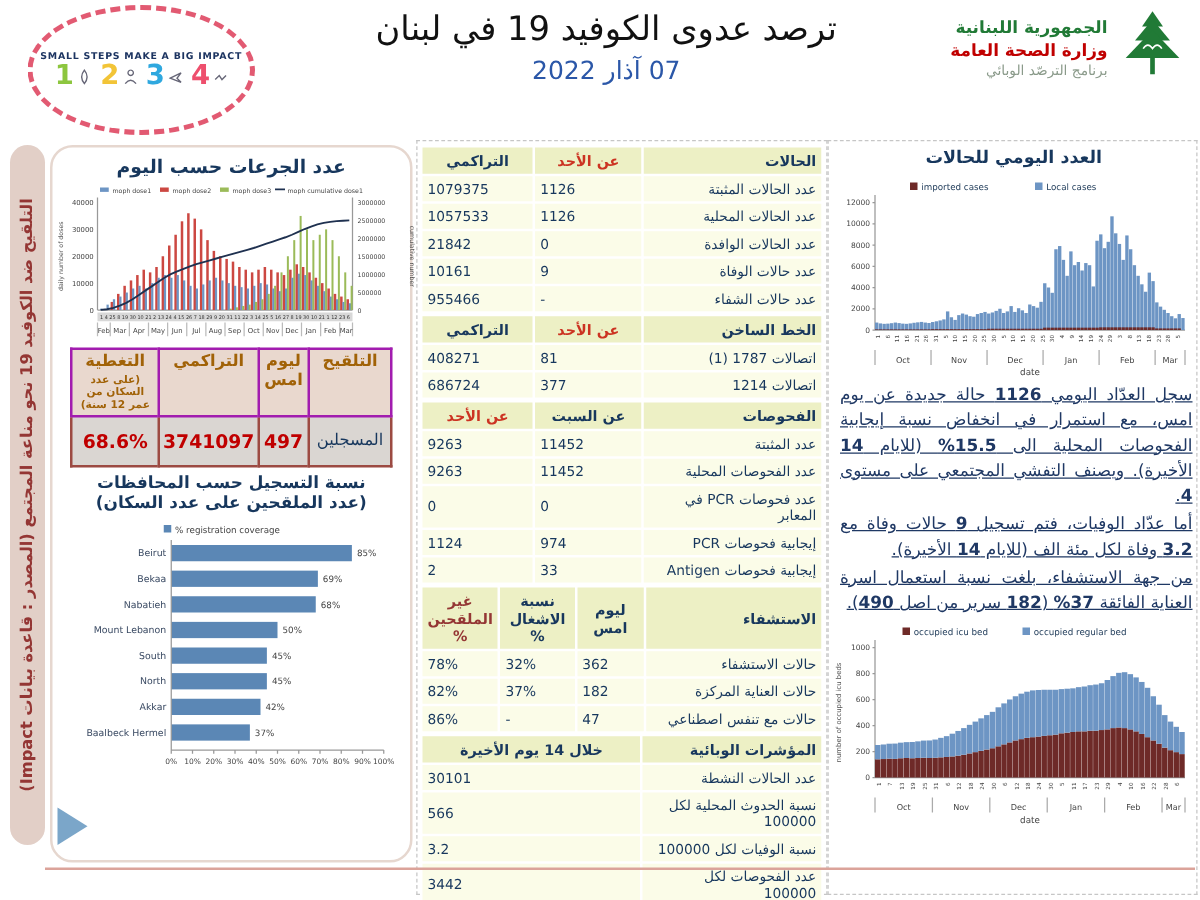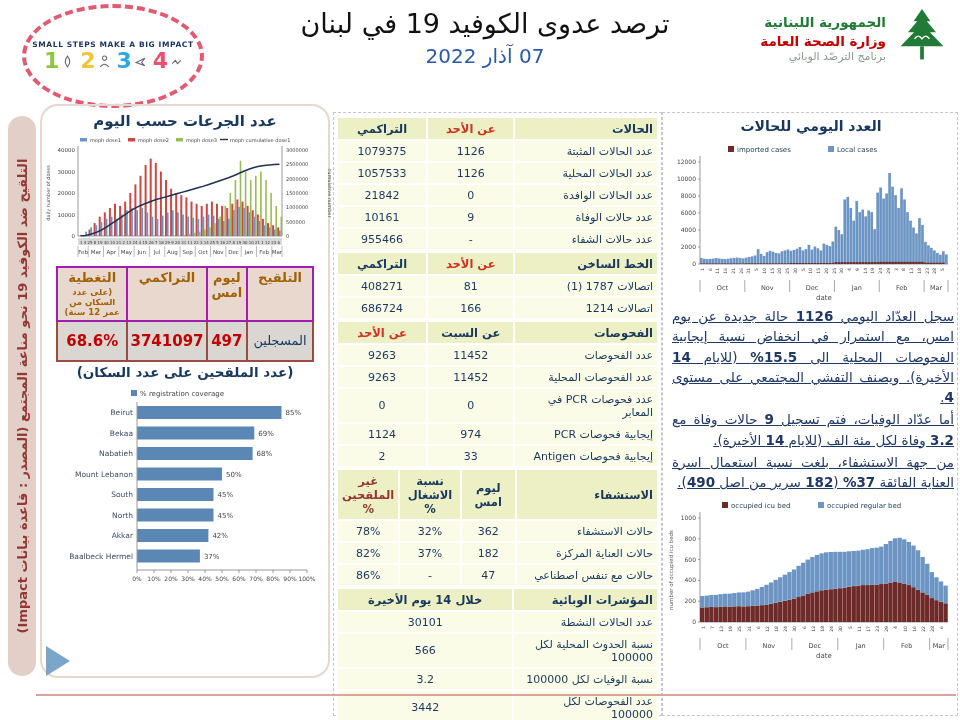--- a/index.html
+++ b/index.html
@@ -29,21 +29,21 @@
   .moph-l3{font-size:11px;color:#8a9a8a;}
 
   
   .sidebar{position:absolute;left:8px;top:116px;width:28px;height:560px;
     background:#e2cfc7;border-radius:14px;}
   .sidebar .vtext{position:absolute;left:50%;top:50%;
     transform:translate(-50%,-50%) rotate(-90deg);white-space:nowrap;
     font-size:13px;font-weight:bold;color:#943634;direction:rtl;}
 
   
-  .left-panel{position:absolute;left:40px;top:104px;width:290px;height:574px;
+  .left-panel{position:absolute;left:40px;top:116px;width:290px;height:574px;
     border:2px solid #e6d7cf;border-radius:18px;padding:4px 0;}
   .c-title{color:#17375d;font-size:15px;font-weight:bold;text-align:center;margin:2px 0;direction:rtl;}
   .c-title.small{font-size:13.5px;}
   .reg-sub{margin-top:-2px;}
 
   .vax{border-collapse:collapse;direction:rtl;width:258px;margin:6px auto 4px;}
   .vax th{border:2px solid #a21caf;background:#e9d8ce;color:#a16207;font-weight:bold;
     font-size:13px;padding:2px;vertical-align:top;text-align:center;}
   .vax th:nth-child(1){width:26%;} .vax th:nth-child(2){width:16%;}
   .vax th:nth-child(3){width:30%;} .vax th:nth-child(4){width:28%;}
@@ -57,21 +57,21 @@
 
   
   .dash-m{position:absolute;left:333px;top:112px;width:329px;height:604px;border:1px dashed #c6c6c6;}
   .dash-r{position:absolute;left:662px;top:112px;width:296px;height:604px;border:1px dashed #c6c6c6;}
   #main-table{position:absolute;left:336px;top:116px;width:323px;}
   .mt{width:100%;border-collapse:separate;border-spacing:2px;direction:rtl;background:#fff;}
   .mt th{background:#edf0c5;color:#17375d;font-weight:bold;font-size:11.5px;
     padding:3.5px 4px;text-align:center;}
   .mt th:first-child{text-align:right;}
   .mt th.h-red{color:#cc3322;} .mt th.h-darkred{color:#943634;}
-  .mt td{background:#fbfce8;color:#17375d;font-size:11px;text-align:center;padding:3.5px 4px;}
+  .mt td{background:#fbfce8;color:#17375d;font-size:11px;text-align:left;padding:3.5px 4px;}
   .mt td.lbl{text-align:right;}
 
   
   .right-col{position:absolute;left:666px;top:118px;width:290px;}
   #paragraphs{direction:rtl;text-align:justify;color:#1f3864;font-size:13.5px;
     line-height:1.5;padding:4px 2px 0 6px;}
   #paragraphs p{margin:0 0 2px 0;text-decoration:underline;}
   #paragraphs b{font-weight:bold;}
 
   .footer-line{position:absolute;left:36px;top:694px;width:920px;border-top:2px solid #dba39a;}
@@ -303,20 +303,21 @@
       </tr>
       <tr>
         <td class="lbl">المسجلين</td>
         <td>497</td>
         <td>3741097</td>
         <td>68.6%</td>
       </tr>
     </tbody>
       </table>
 
+    <h3 class="c-title small">نسبة التسجيل حسب المحافظات</h3>
     <h3 class="c-title small reg-sub">(عدد الملقحين على عدد السكان)</h3>
     <svg id="chart-reg" style="display:block;margin:0 auto;" width="280" height="210">
         <rect x="86" y="8" width="6" height="6" fill="#5b87b5"></rect>
         <text x="95" y="14" font-size="7" text-anchor="start" fill="#444">% registration coverage</text>
         <text x="88" y="33" font-size="7.5" text-anchor="end" fill="#3a4a63">Beirut</text>
         <rect x="92" y="24" width="144.5" height="13" fill="#5b87b5"></rect>
         <text x="240.5" y="33" font-size="7" text-anchor="start" fill="#444">85%</text>
         <text x="88" y="53.5" font-size="7.5" text-anchor="end" fill="#3a4a63">Bekaa</text>
         <rect x="92" y="44.5" width="117.3" height="13" fill="#5b87b5"></rect>
         <text x="213.3" y="53.5" font-size="7" text-anchor="start" fill="#444">69%</text>
@@ -411,34 +412,34 @@
             <th class="h-red" style="width: 27%;">عن الأحد</th>
             <th class="h-navy" style="width: 28%;">التراكمي</th>
           </tr>
           <tr>
             <td class="lbl">اتصالات 1787 (1)</td>
             <td>81</td>
             <td>408271</td>
           </tr>
           <tr>
             <td class="lbl">اتصالات 1214</td>
-            <td>166</td>
+            <td>377</td>
             <td>686724</td>
           </tr>
         </tbody>
       </table>
       <table class="mt">
         <tbody>
           <tr>
             <th class="h-navy" style="width: 45%;">الفحوصات</th>
             <th class="h-navy" style="width: 27%;">عن السبت</th>
             <th class="h-red" style="width: 28%;">عن الأحد</th>
           </tr>
           <tr>
-            <td class="lbl">عدد الفحوصات</td>
+            <td class="lbl">عدد المثبتة</td>
             <td>11452</td>
             <td>9263</td>
           </tr>
           <tr>
             <td class="lbl">عدد الفحوصات المحلية</td>
             <td>11452</td>
             <td>9263</td>
           </tr>
           <tr>
             <td class="lbl">عدد فحوصات PCR في المعابر</td>

